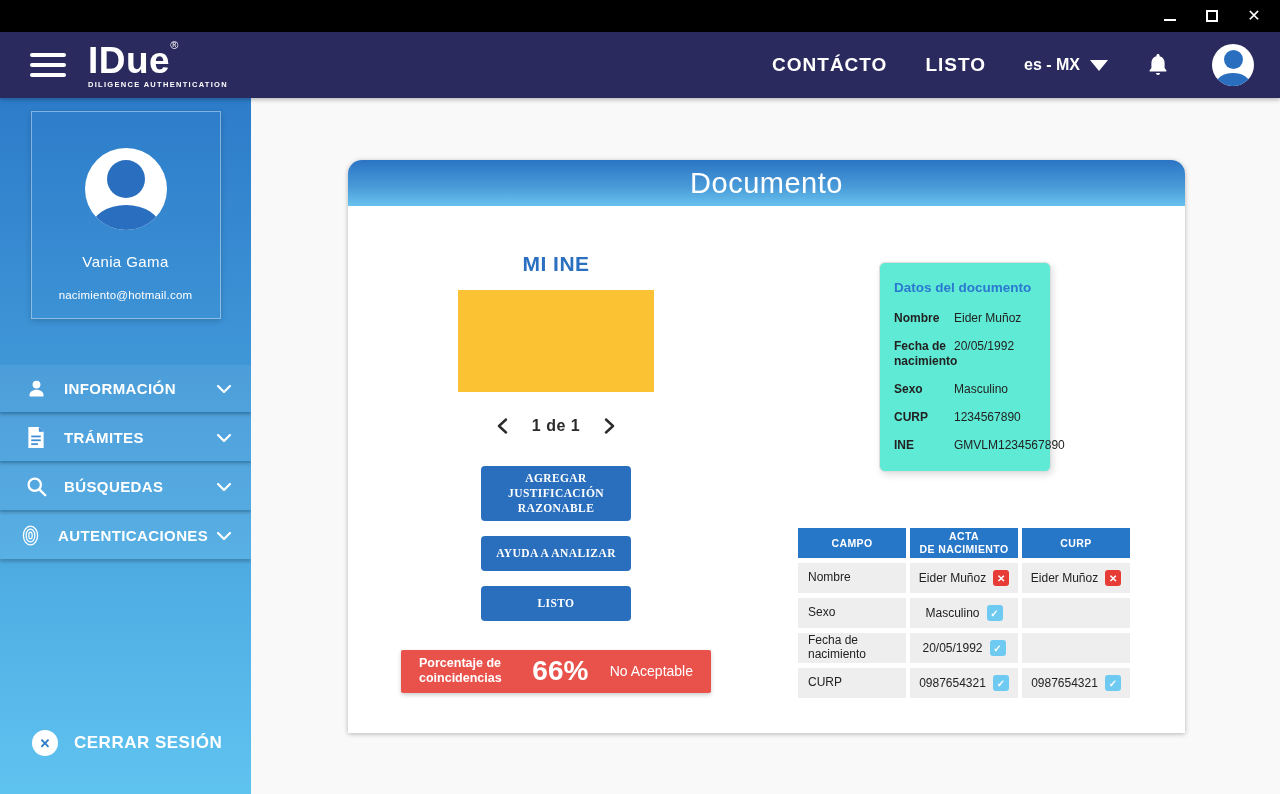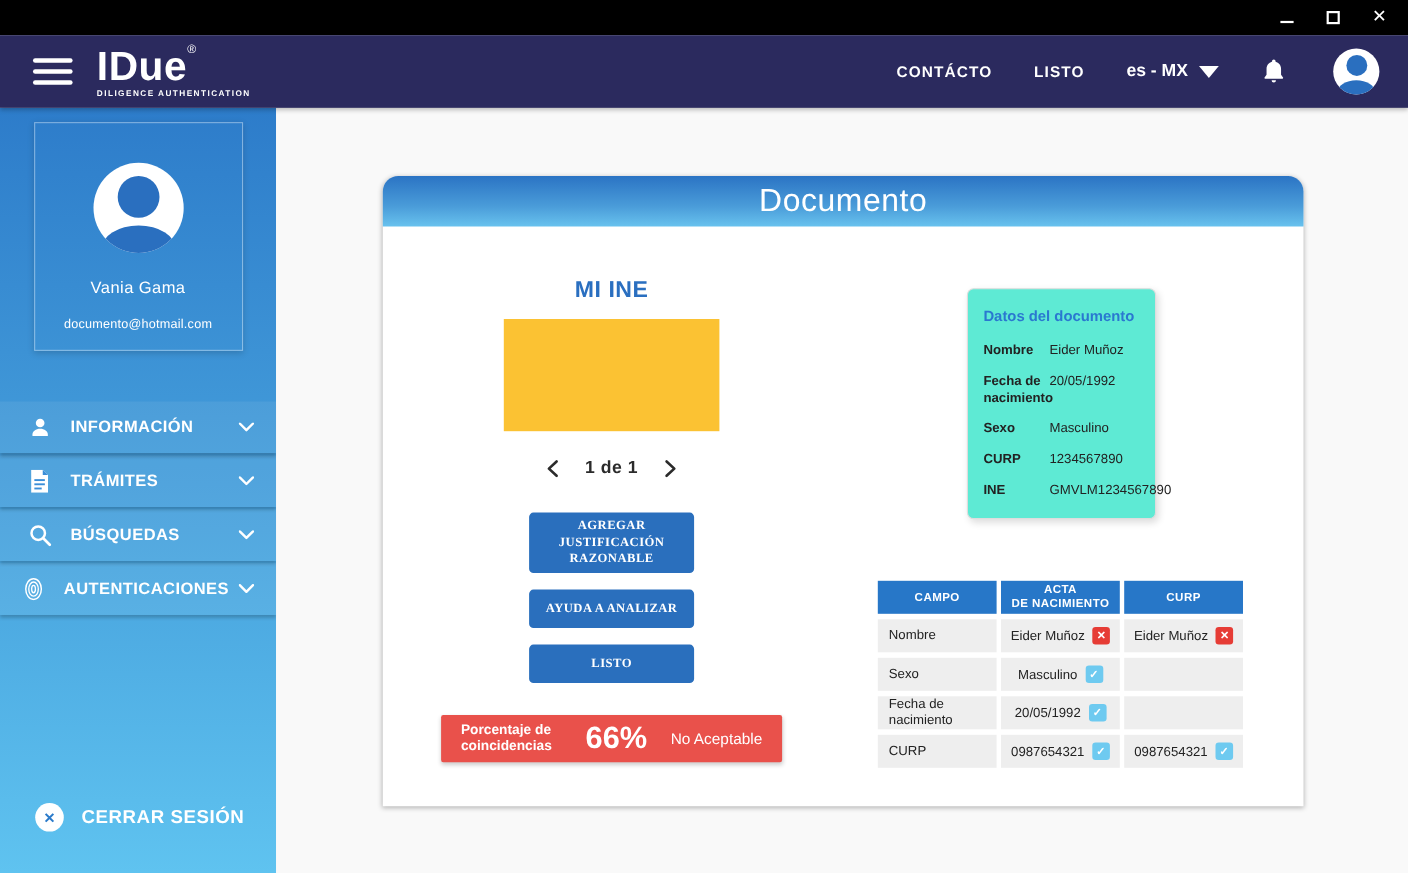--- a/index.html
+++ b/index.html
@@ -14,21 +14,21 @@
 
   
   .navbar { height:66px; background:#2b2a5e; display:flex; align-items:center; padding:0 26px 0 30px; box-shadow:0 2px 4px rgba(0,0,0,0.25); position:relative; z-index:5; }
   .hamburger { width:36px; display:flex; flex-direction:column; gap:6px; cursor:pointer; }
   .hamburger span { height:4px; background:#fff; border-radius:2px; }
   .logo { margin-left:22px; color:#fff; line-height:1; }
   .logo-top { font-size:37px; font-weight:bold; letter-spacing:0.5px; }
   .logo-reg { font-size:11px; vertical-align:top; position:relative; top:-2px; }
   .logo-sub { font-size:7.5px; letter-spacing:1.3px; margin-top:2px; font-weight:bold; }
   .nav-right { margin-left:auto; display:flex; align-items:center; gap:38px; }
-  .nav-link { color:#fff; font-size:14px; font-weight:bold; letter-spacing:1px; cursor:pointer; }
+  .nav-link { color:#fff; font-size:19px; font-weight:bold; letter-spacing:1px; cursor:pointer; }
   .lang { color:#fff; font-size:16px; font-weight:bold; display:flex; align-items:center; gap:10px; cursor:pointer; }
   .lang-caret { width:0; height:0; border-left:9px solid transparent; border-right:9px solid transparent; border-top:11px solid #fff; }
   .bell { width:24px; height:26px; cursor:pointer; display:flex; align-items:center; justify-content:center; }
   .nav-avatar { width:42px; height:42px; border-radius:50%; background:#fff; position:relative; overflow:hidden; cursor:pointer; margin-left:4px; }
   .nav-avatar::before { content:""; position:absolute; width:19px; height:19px; border-radius:50%; background:#2a6fbf; left:11.5px; top:6px; }
   .nav-avatar::after { content:""; position:absolute; width:34px; height:22px; border-radius:50%; background:#2a6fbf; left:4px; top:29px; }
 
   
   .app { display:flex; height:696px; }
 
@@ -132,21 +132,21 @@
     <span class="nav-avatar"></span>
   </div>
 </div>
 
 <div class="app">
 
   <div class="sidebar">
     <div class="user-card">
       <div class="big-avatar"></div>
       <div class="user-name">Vania Gama</div>
-      <div class="user-email">documento@hotmail.com</div>
+      <div class="user-email">nacimiento@hotmail.com</div>
     </div>
     <div class="menu">
       <div class="menu-item">
         <span class="menu-icon">
           <svg width="21" height="21" viewBox="0 0 24 24">
               <circle cx="12" cy="7.5" r="4.5" fill="#fff"></circle>
               <path fill="#fff" d="M12 13.5c4.5 0 8 2.6 8 6v1.5H4V19.5c0-3.4 3.5-6 8-6z"></path>
             </svg>
         </span>
         <span class="menu-label">INFORMACIÓN</span>

